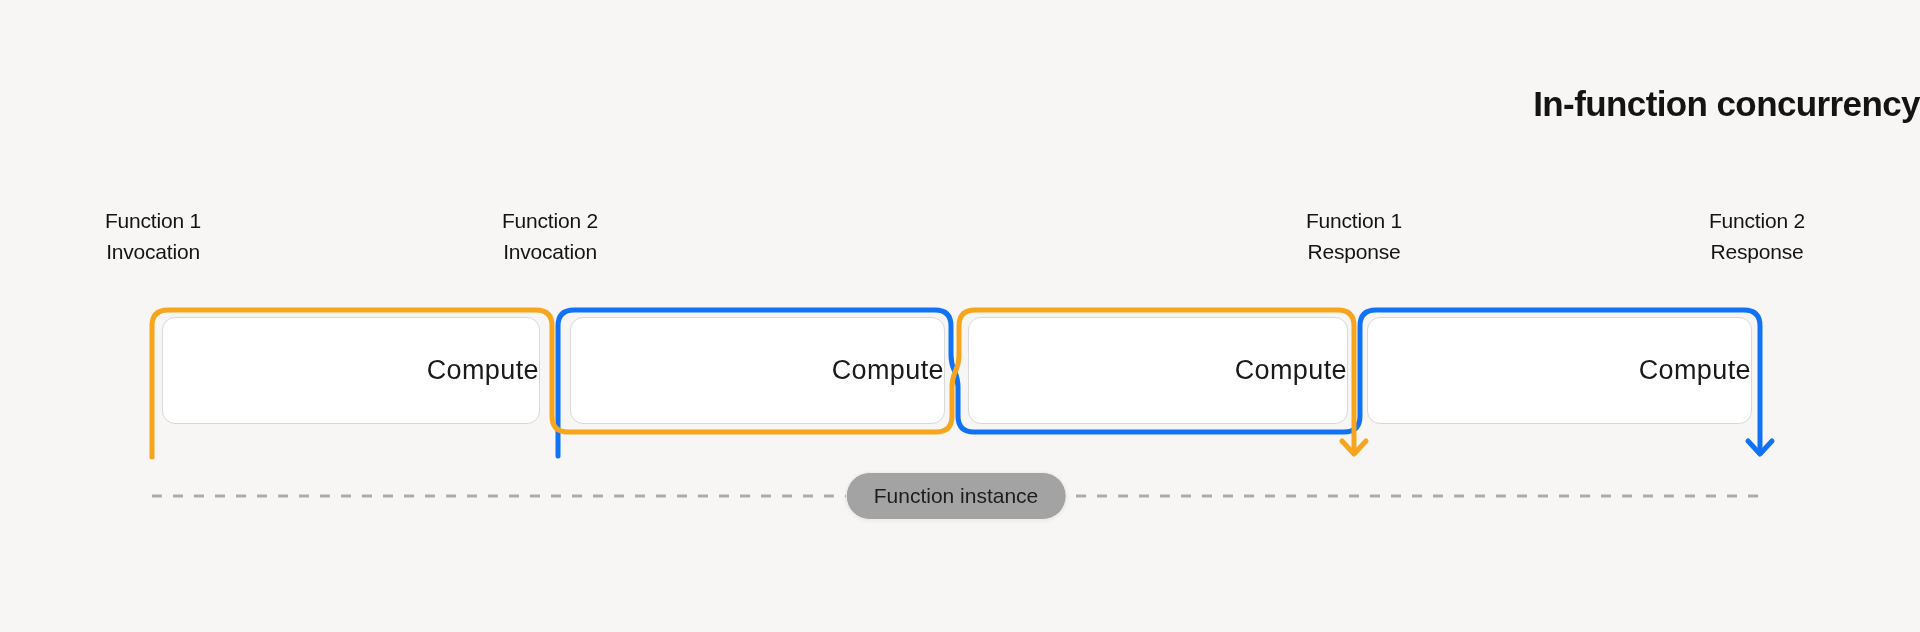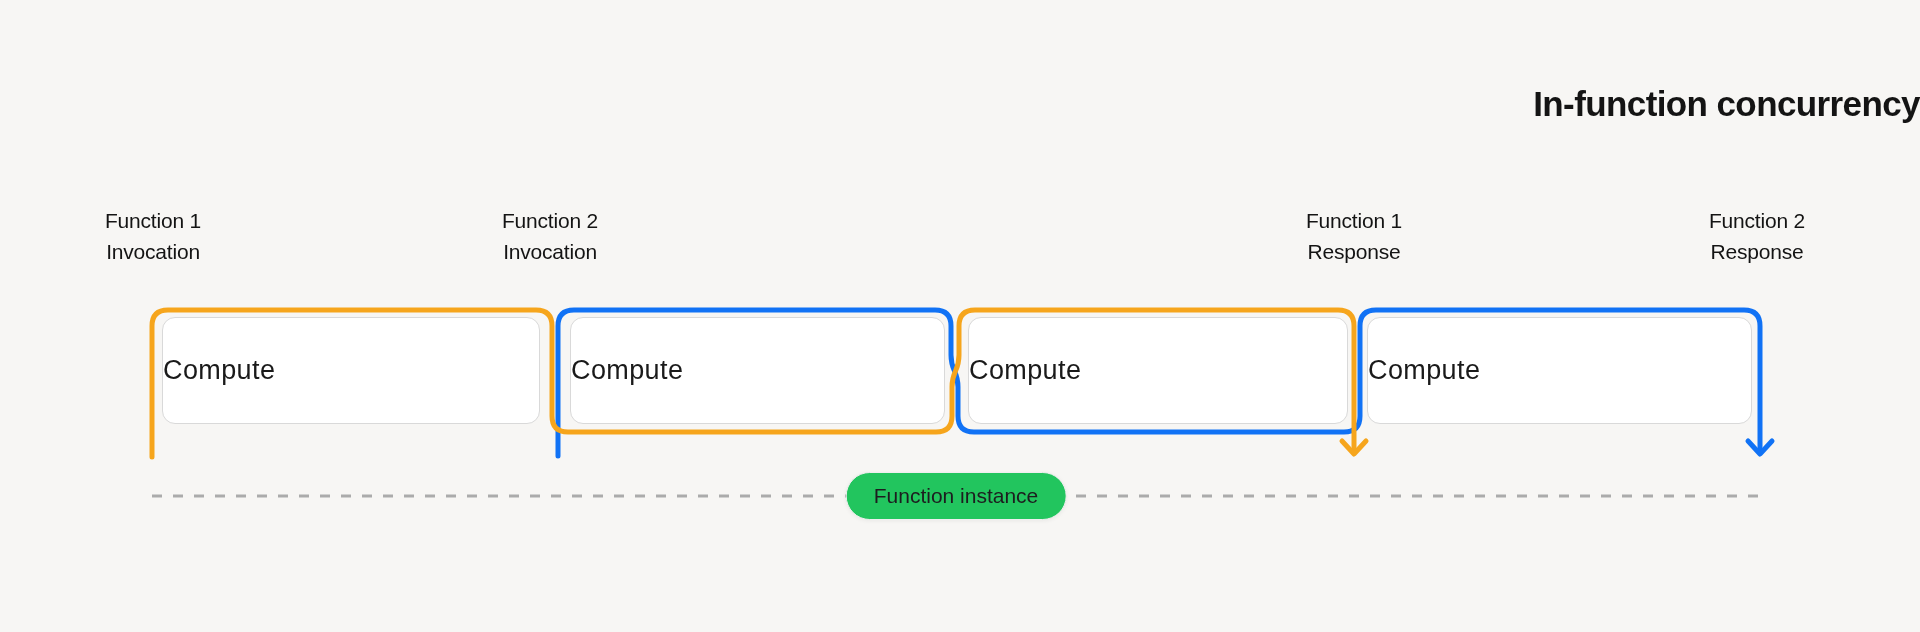--- a/index.html
+++ b/index.html
@@ -30,32 +30,32 @@
   .event-label.e1 { left: 153px; }
   .event-label.e2 { left: 550px; }
   .event-label.e3 { left: 1354px; }
   .event-label.e4 { left: 1757px; }
 
   .compute-box {
     position: absolute; top: 317px; height: 107px;
     background: #ffffff;
     border: 1.5px solid #D9D9D9; border-radius: 13px;
     box-sizing: border-box;
-    display: flex; align-items: center; justify-content: flex-start;
+    display: flex; align-items: center; justify-content: flex-end;
   }
   .compute-box.b1 { left: 162px;  width: 378px; }
   .compute-box.b2 { left: 570px;  width: 375px; }
   .compute-box.b3 { left: 968px;  width: 380px; }
   .compute-box.b4 { left: 1367px; width: 385px; }
   .compute-label { font-size: 27px; letter-spacing: 0.4px; color: #1A1A1A; }
 
   .instance-pill {
     position: absolute; top: 472px; left: 956px; height: 48px;
     transform: translateX(-50%);
-    background: #22c55e;
+    background: #a3a3a3;
     border: 1px solid #EFEFEF; border-radius: 26px;
     box-shadow: 0 1px 4px rgba(0,0,0,0.06);
     display: flex; align-items: center;
     padding: 0 27px; box-sizing: border-box;
     white-space: nowrap;
     font-size: 21px; color: #1D1D1F;
   }
 </style>
 </head>
 <body>

